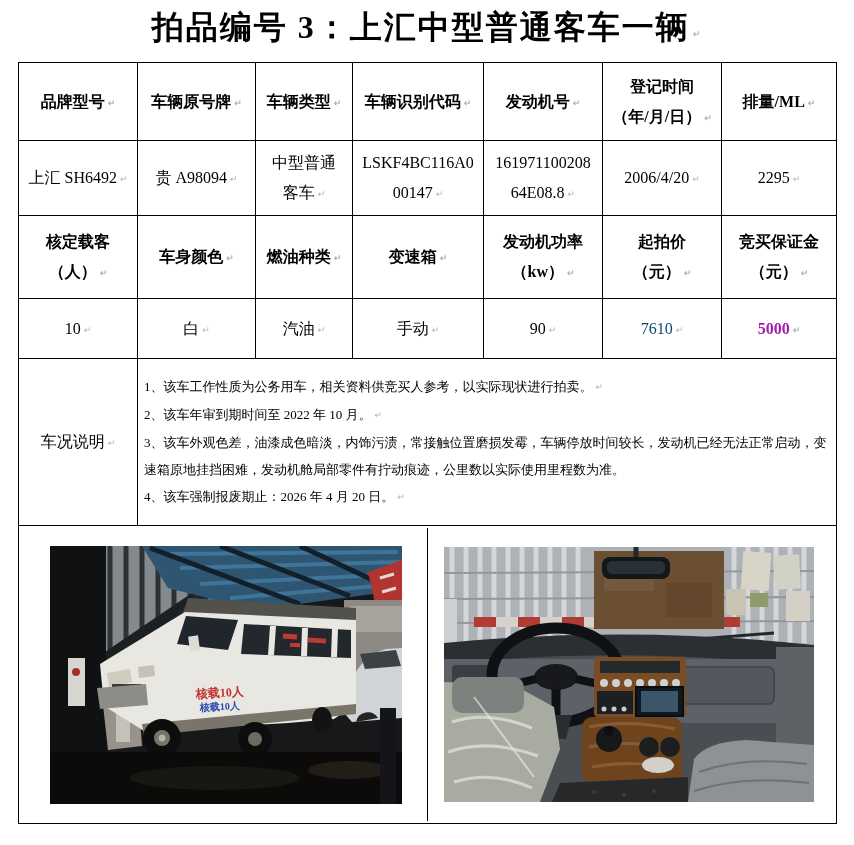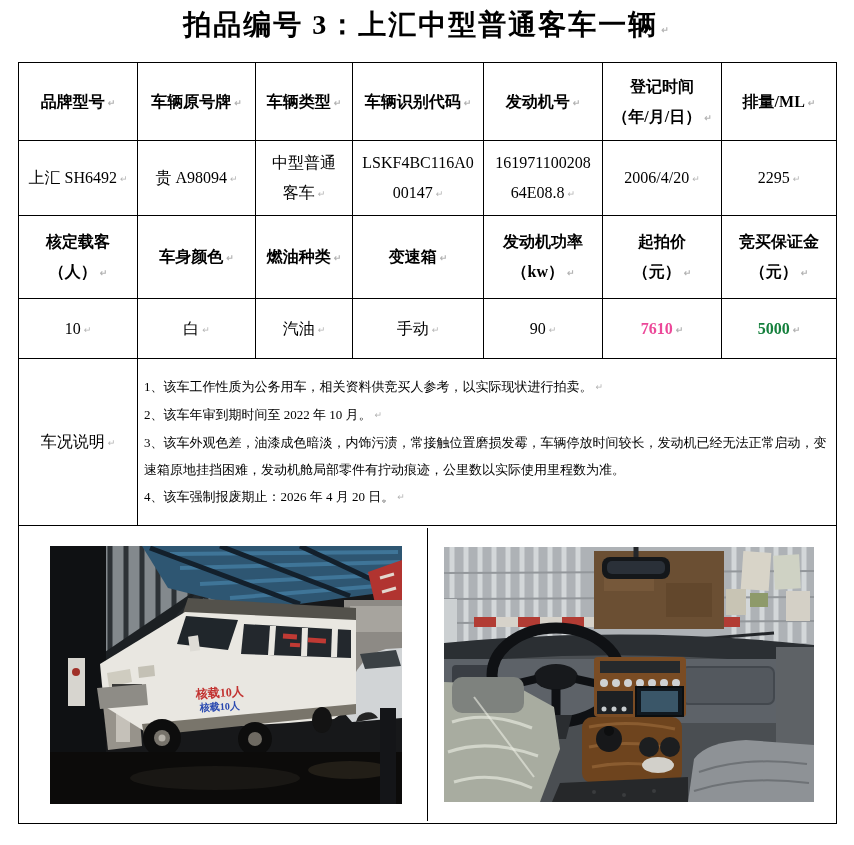--- a/index.html
+++ b/index.html
@@ -2,43 +2,43 @@
 <html><head>
 <meta charset="utf-8">
 <style>
   html,body{margin:0;padding:0;background:#ffffff;}
   .page{
     position:relative;width:854px;height:845px;background:#fff;
     font-family:"Liberation Serif", serif;color:#000;overflow:hidden;
   }
   .doc-title{
     position:absolute;top:6px;left:0;width:100%;text-align:center;
-    font-size:28px;font-weight:700;letter-spacing:2px;
+    font-size:32px;font-weight:700;letter-spacing:2px;
   }
   table.auction{
     position:absolute;left:18px;top:62px;width:818px;
     border-collapse:collapse;table-layout:fixed;
   }
   table.auction td, table.auction th{
     border:1px solid #000;text-align:center;vertical-align:middle;
     font-size:16px;padding:2px 6px;line-height:1.85;overflow:hidden;
   }
   table.auction th{font-weight:700;}
   .prewrap{white-space:pre-line;word-break:break-all;}
   .row-h1{height:78px;}
   .row-d1{height:75px;}
   .row-h2{height:83px;}
   .row-d2{height:60px;}
   .row-cond{height:167px;}
   .row-photos{height:295px;}
   td.cond-label{font-size:17px;}
   td.cond-body{text-align:left;vertical-align:middle;padding:4px 10px 4px 12px;}
   td.cond-body p{margin:0;font-size:13px;line-height:27px;text-align:left;}
-  .price-red{color:#ec4899;font-weight:700;}
-  .price-blue{color:#15803d;font-weight:700;}
+  .price-red{color:#0c4a6e;font-weight:400;}
+  .price-blue{color:#a21caf;font-weight:700;}
   
   .pm::after{content:"\21b5";color:#b4b4b4;font-size:9px;margin-left:3px;vertical-align:1px;}
   td.photo-cell{padding:0;}
   .photo-split{display:flex;width:100%;height:293px;}
   .photo-half{flex:1 1 50%;display:flex;align-items:center;justify-content:center;}
   .photo-half.right{border-left:1px solid #000;}
   .photo-frame{display:block;}
 </style>
 </head>
 <body>

